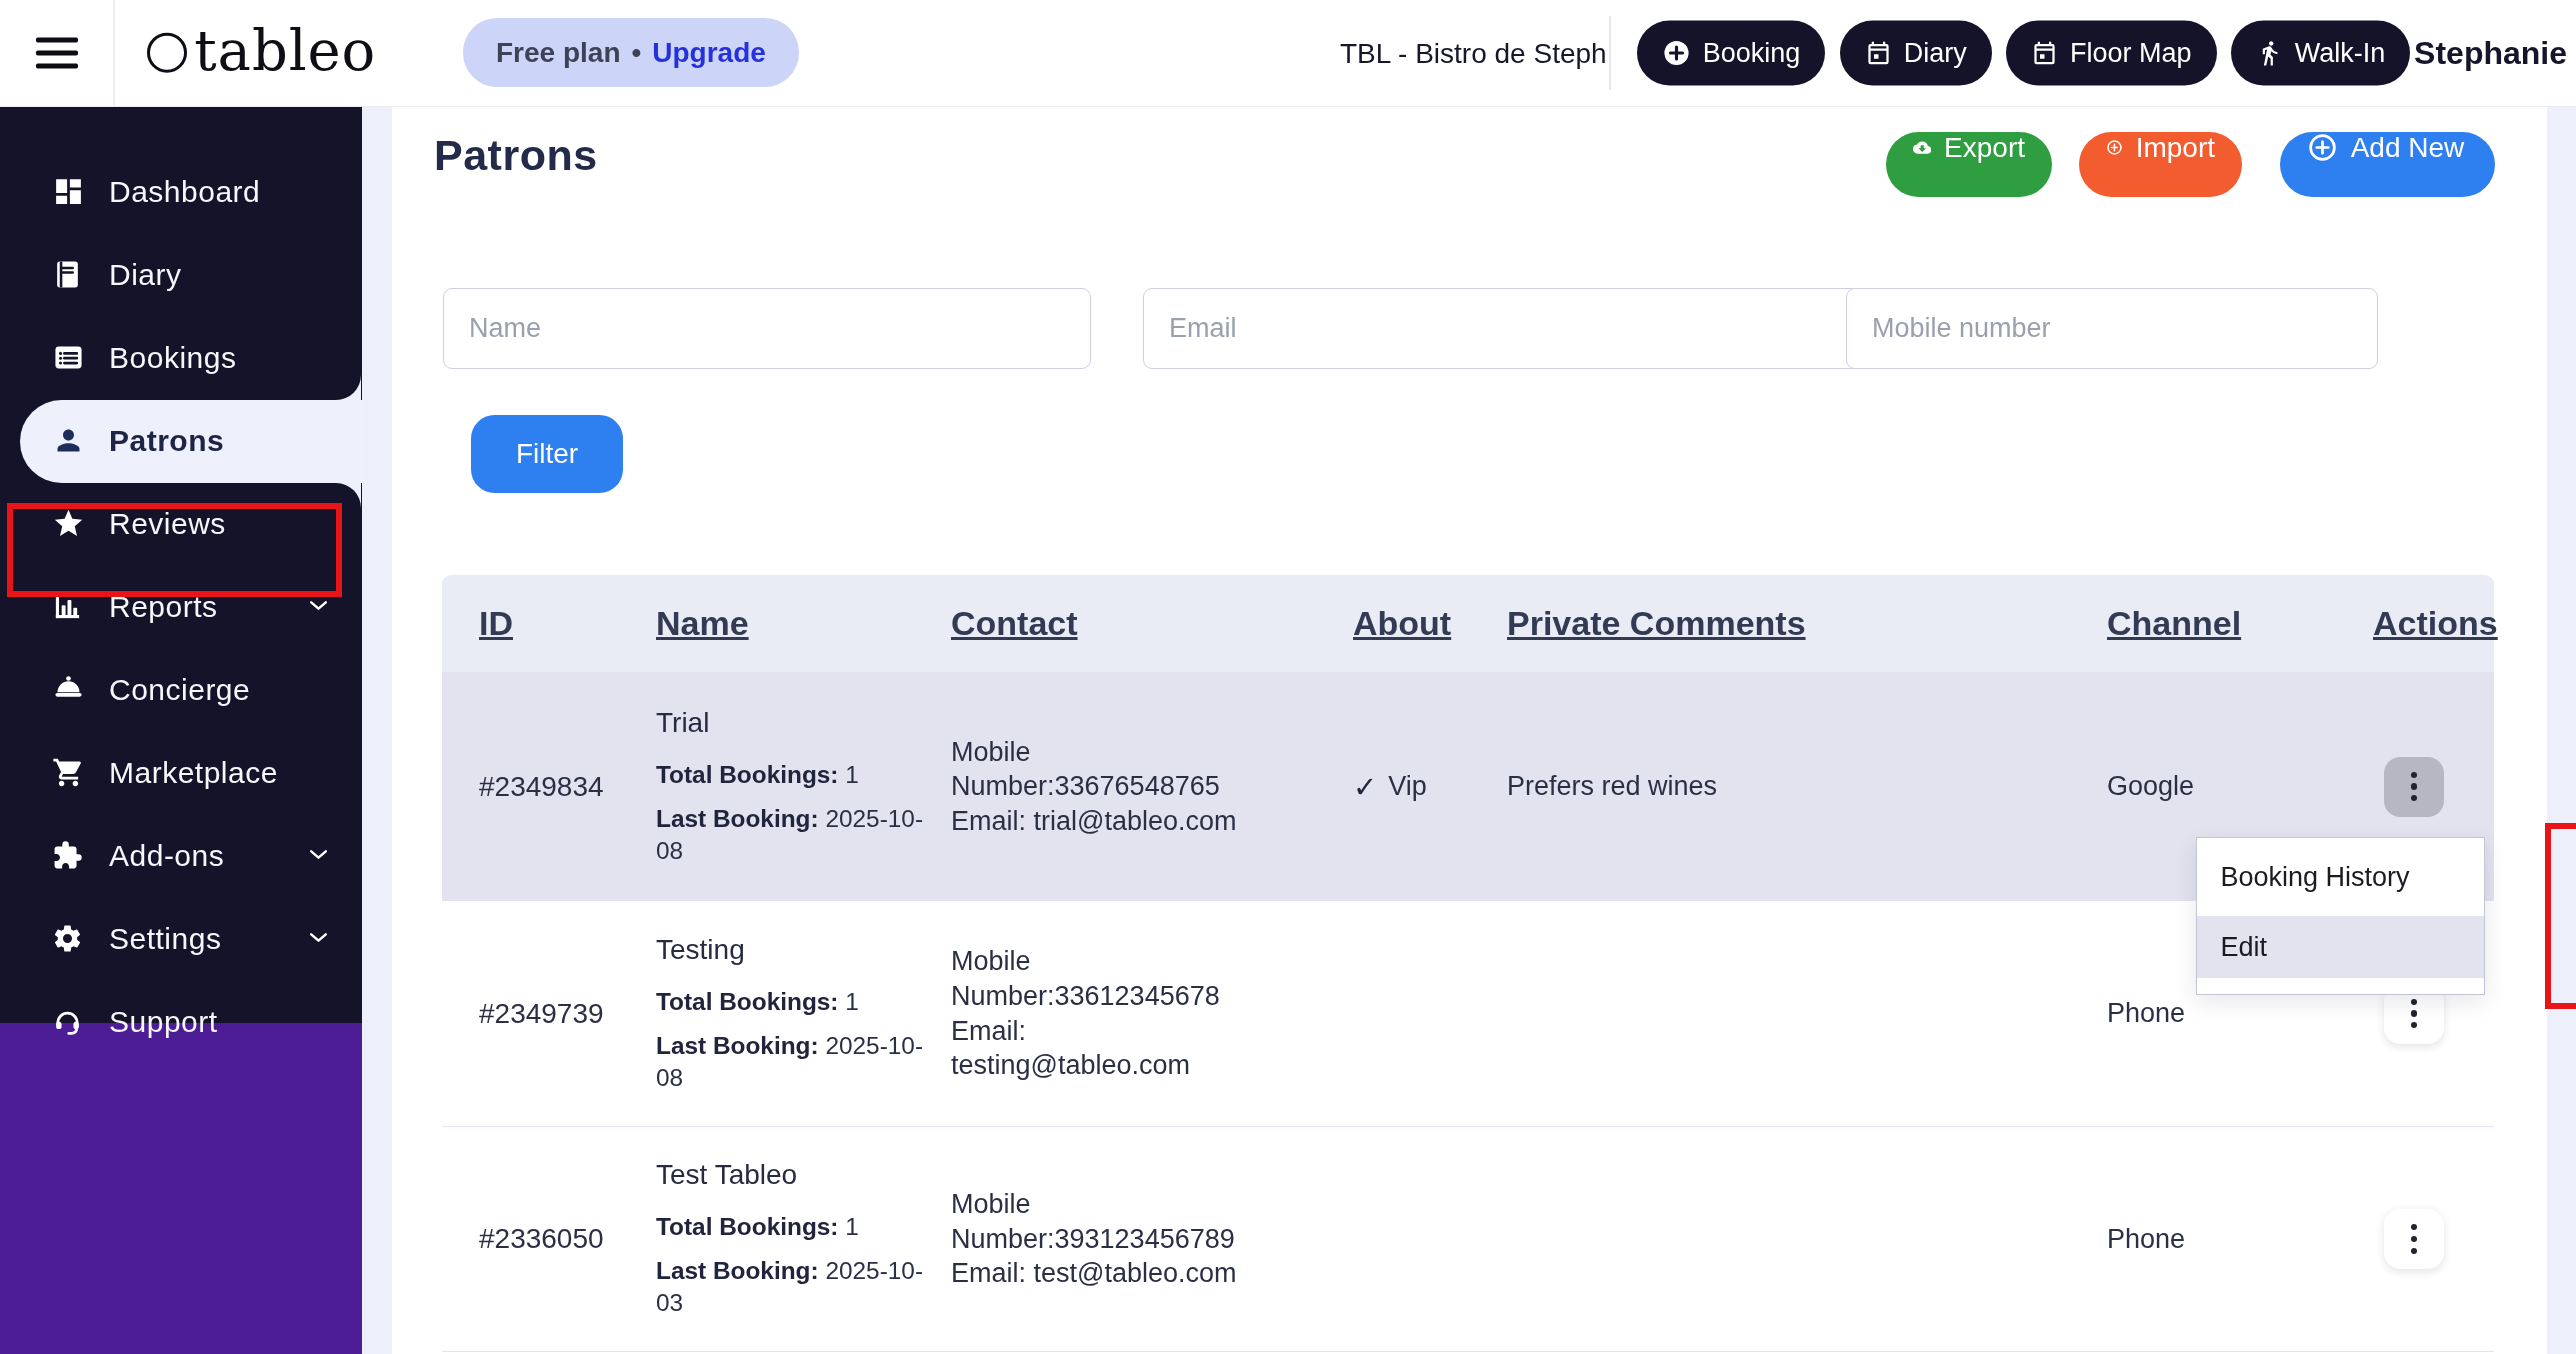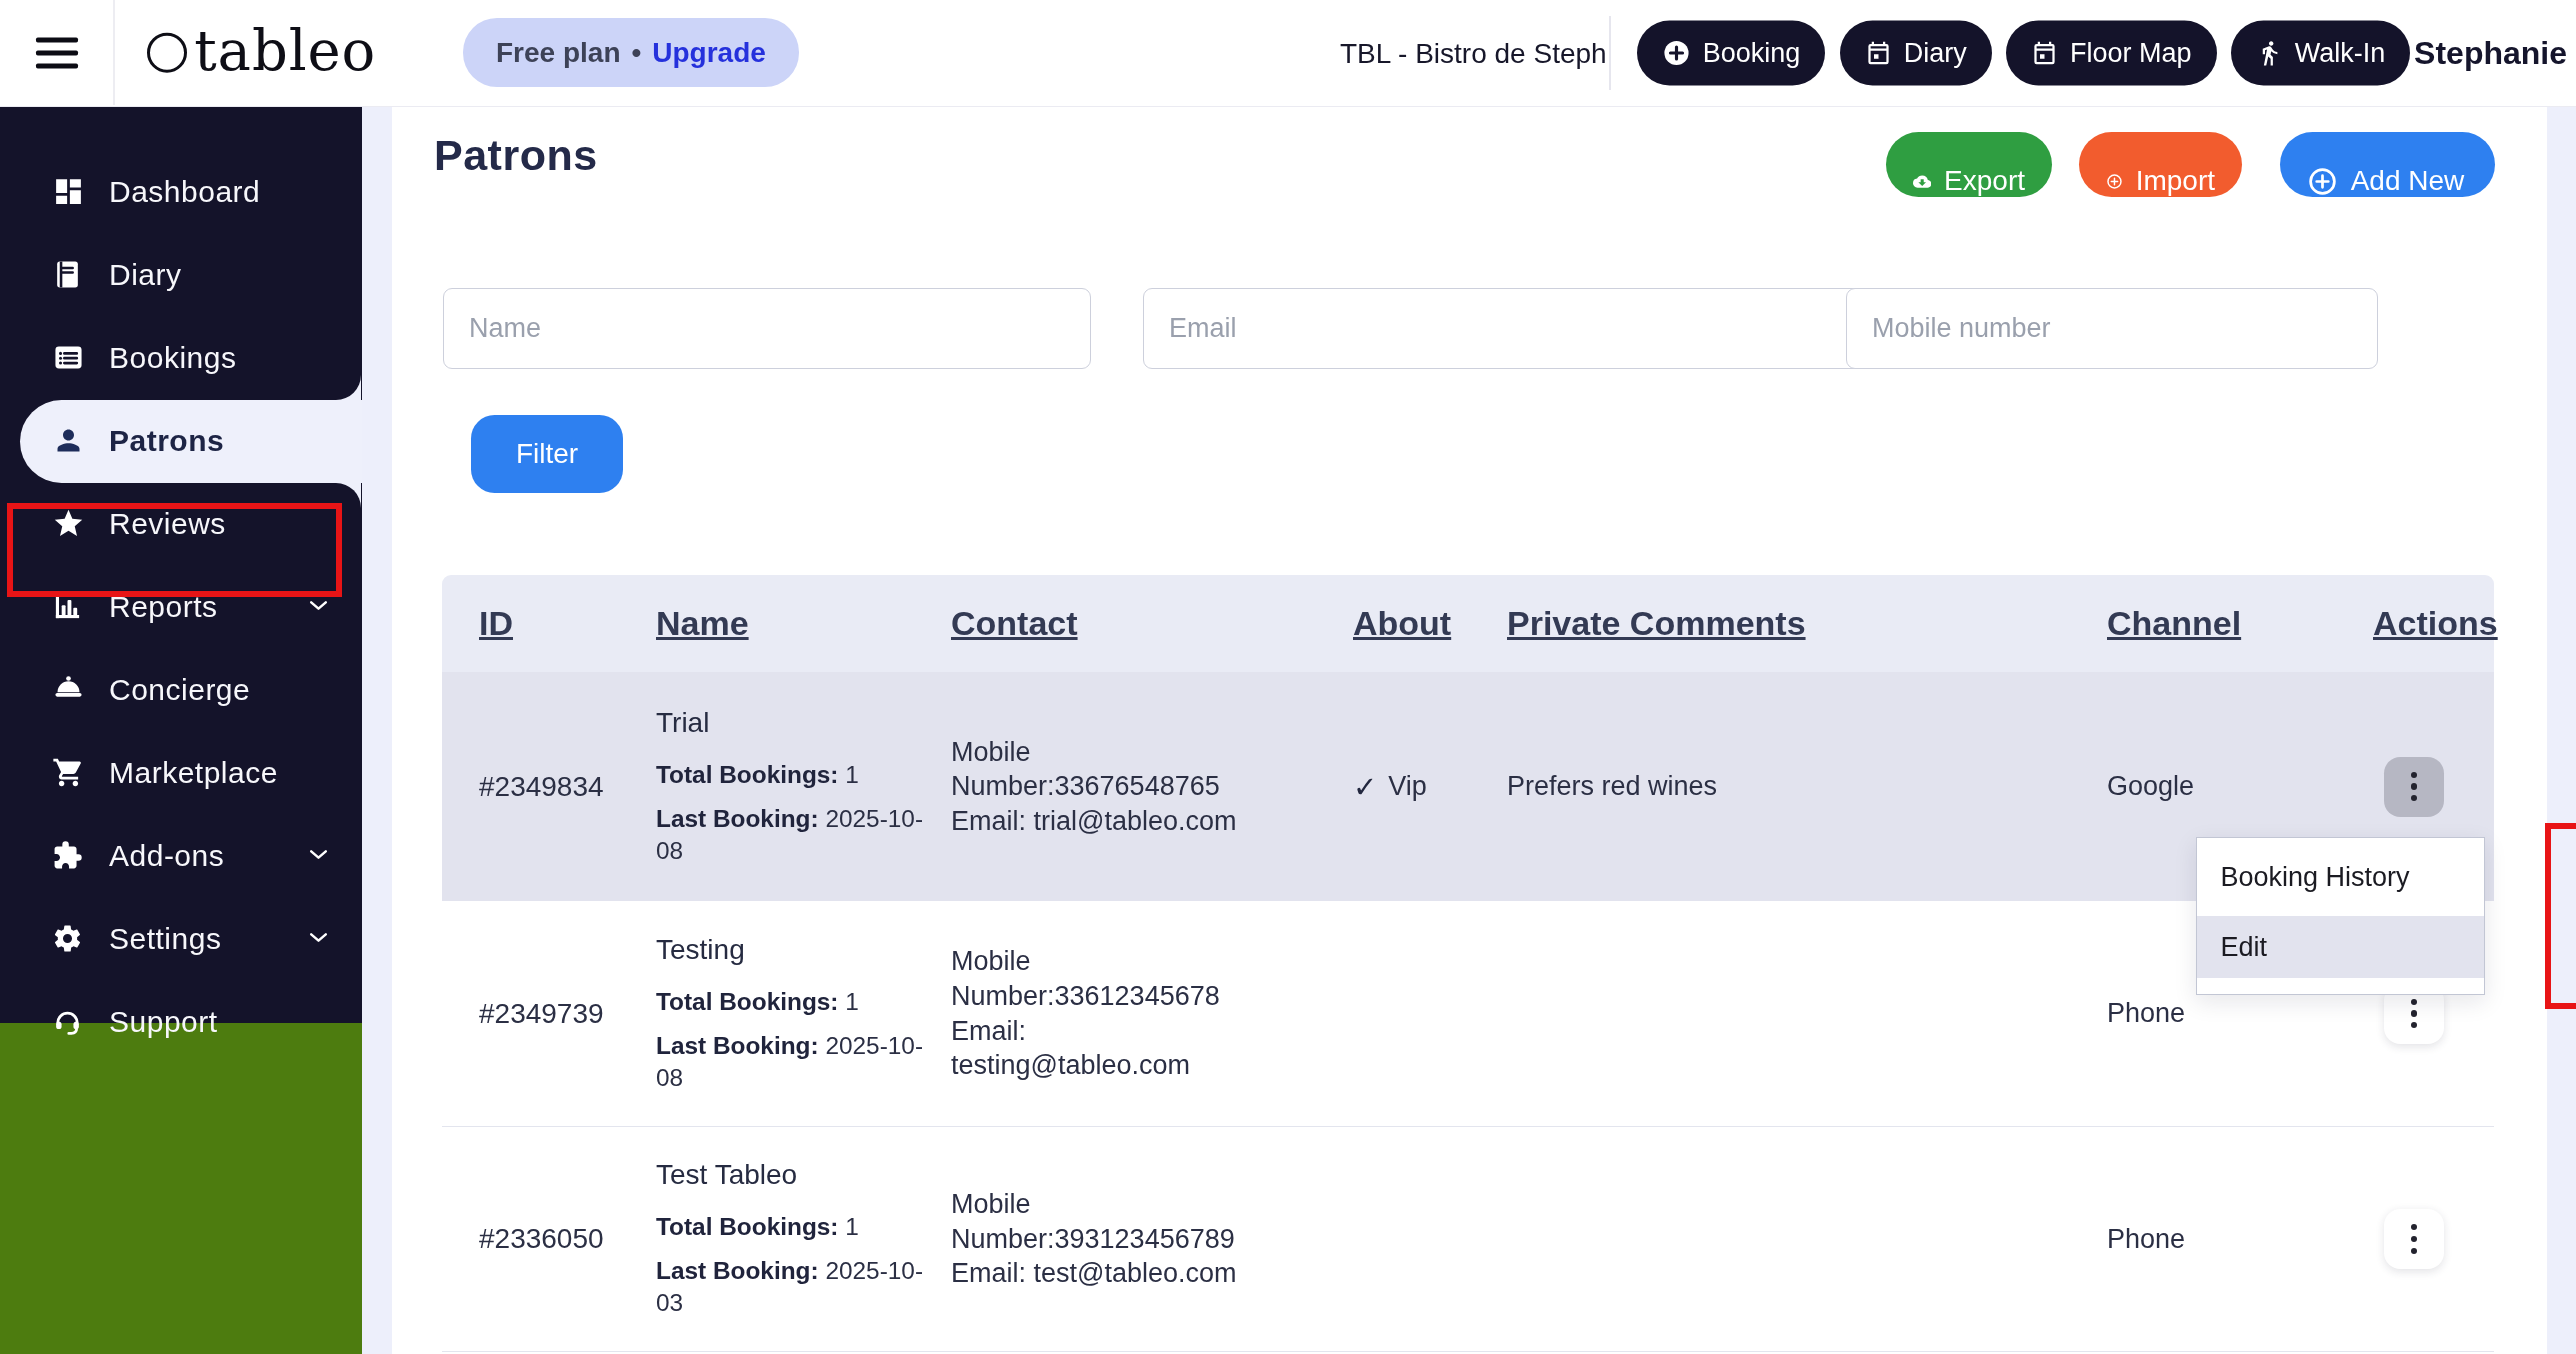--- a/index.html
+++ b/index.html
@@ -2,21 +2,21 @@
 <html style="font-size:14.5px"><head>
 <meta charset="utf-8">
 <style>
   * { box-sizing: border-box; margin: 0; padding: 0; }
   html,body { width:2576px; height:1355px; }
   body {
     font-family: "Liberation Sans", "DejaVu Sans", sans-serif;
     background:#ffffff; overflow:hidden;
     -webkit-font-smoothing: antialiased;
   }
-  .app { position:relative; width:2576px; height:1355px; background:#4d7c0f; }
+  .app { position:relative; width:2576px; height:1355px; background:#4c1d95; }
 
   
   .topbar { position:absolute; left:0; top:0; width:2576px; height:107px;
             background:#ffffff; border-bottom:1.8px solid #ebebf2; z-index:10; }
   .hamburger { position:absolute; left:36px; top:50%; transform:translateY(-50%);
                width:42px; height:31px; display:flex; flex-direction:column;
                justify-content:space-between; cursor:pointer; }
   .hamburger i { display:block; height:5.4px; background:#0c0c14; border-radius:1.8px; }
   .vdiv { position:absolute; top:0; width:1.8px; background:#ededf2; }
   .vdiv.d1 { left:113px; height:105px; }
@@ -71,21 +71,21 @@
   .annot-menu { left:2183px; top:716px; width:316px; height:186px; }
 
   
   .content { position:absolute; left:362px; top:107px; width:2214px; height:1248px;
              background:#edeffb; }
   .card { position:absolute; left:30px; top:0; width:2155px; height:1248px; background:#ffffff; }
   .page-title { position:absolute; left:72px; top:23.5px; font-size:43px; font-weight:800;
                 color:#242a49; letter-spacing:0.5px; }
   .top-btn { position:absolute; top:25px; height:65px; border:none; border-radius:33px;
              color:#ffffff; font-size:28px; font-family:inherit; display:flex;
-             align-items:flex-end; gap:12.7px; padding:0 27px; cursor:pointer; }
+             align-items:flex-start; gap:12.7px; padding:0 27px; cursor:pointer; }
   .btn-export { left:1524px; width:166px; background:#2f9e41; }
   .btn-import { left:1717px; width:163px; background:#f25c2e; }
   .btn-addnew { left:1918px; width:215px; background:#2e80f0; }
 
   .filter-input { position:absolute; top:181px; height:81px; border:1.8px solid #cdd0dc;
                   border-radius:9px; background:#ffffff; font-size:27px; font-family:inherit;
                   color:#333a4e; padding:0 25px; outline:none; }
   .filter-input::placeholder { color:#9aa0ad; }
   .inp-name { left:81px; width:648px; }
   .inp-email { left:781px; width:724px; }

